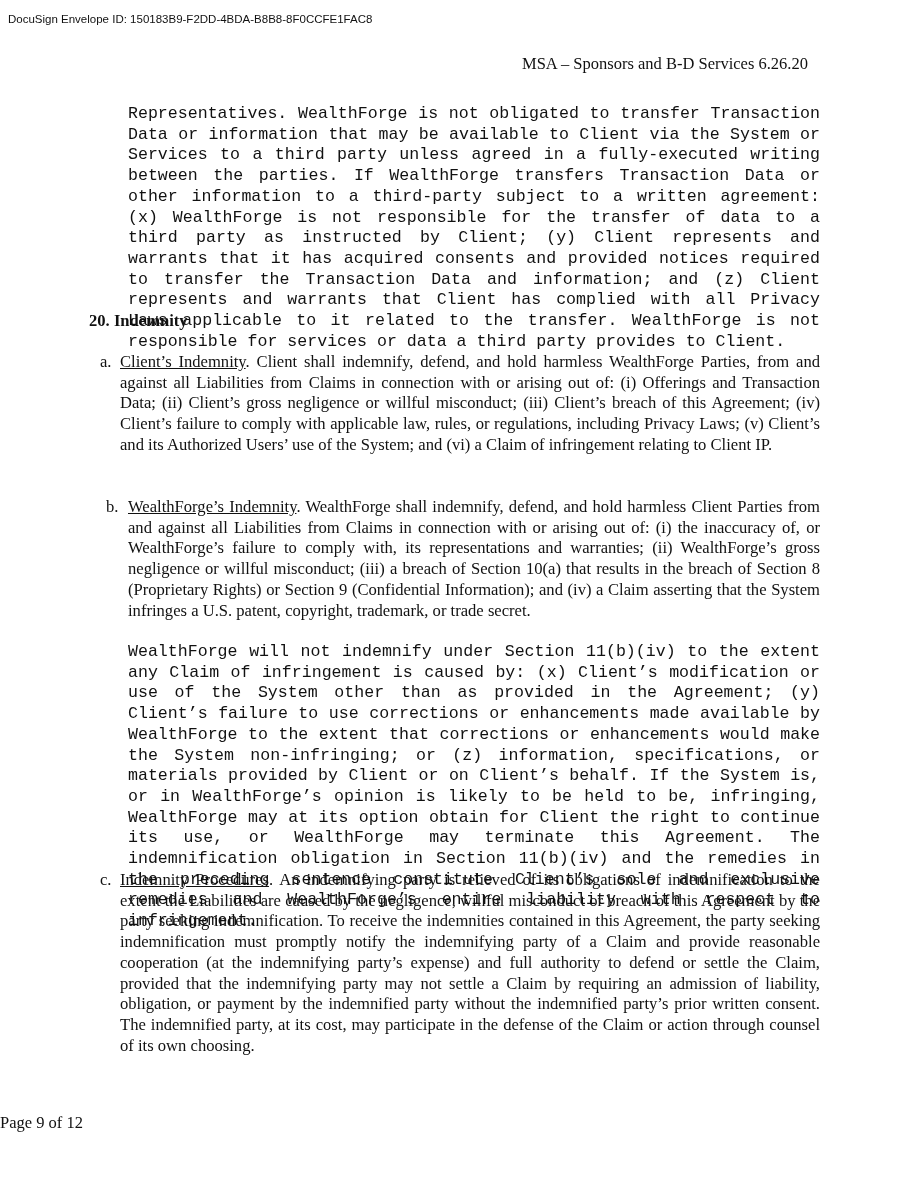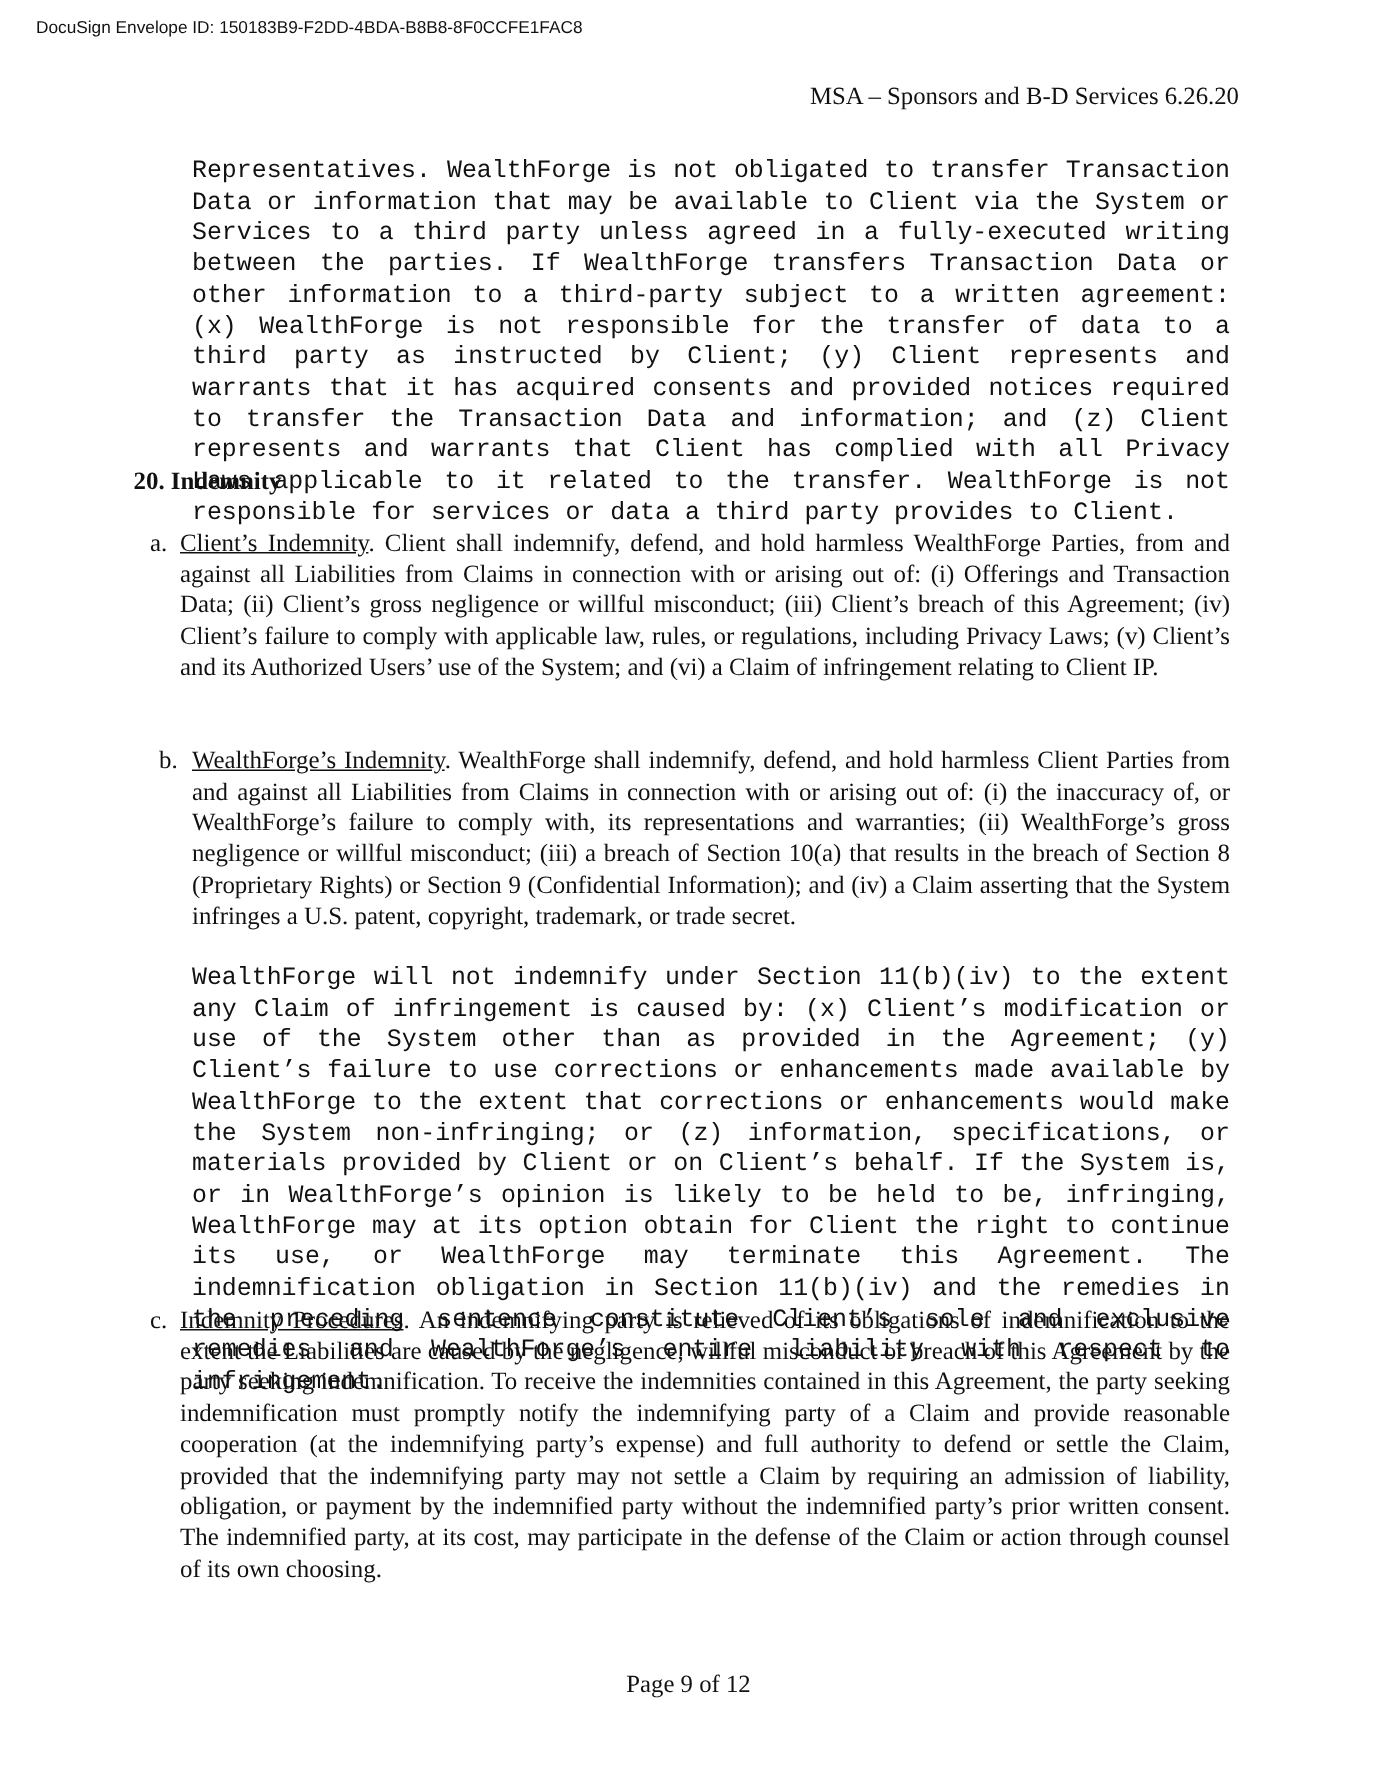--- a/index.html
+++ b/index.html
@@ -1,33 +1,33 @@
 <!DOCTYPE html>
 <html><head>
 <meta charset="utf-8">
 <style>
   html, body { margin: 0; padding: 0; background: #ffffff; }
   body { width: 918px; height: 1188px; position: relative; overflow: hidden; color: #111; }
   .envelope {
-    position: absolute; left: 24px; top: 13px;
+    position: absolute; left: 8px; top: 13px;
     font-family: "Liberation Sans", sans-serif; font-size: 11.5px; color: #111;
   }
   .header-right {
-    position: absolute; right: 92px; top: 54px;
+    position: absolute; right: 110px; top: 54px;
     font-family: "Liberation Serif", serif; font-size: 16.5px;
   }
   .serif { font-family: "Liberation Serif", serif; font-size: 16.6px; line-height: 20.7px; }
   .para { position: absolute; left: 128px; width: 692px; text-align: justify; font-family: Liberation Mono, monospace; }
   .heading { position: absolute; left: 89px; top: 311px; font-weight: bold; }
   .item { position: absolute; left: 100px; width: 720px; }
   .item .label { position: absolute; left: 0; top: 0; }
   .item .body { margin-left: 20px; text-align: justify; }
   .u { text-decoration: underline; }
   .page-num {
-    position: absolute; top: 1113px; left: 0; width: 918px; text-align: center;
+    position: absolute; top: 1113px; left: 0; width: 918px; 
     font-family: "Liberation Serif", serif; font-size: 16.5px;
   }
 </style>
 </head>
 <body>
 
 <div class="envelope">DocuSign Envelope ID: 150183B9-F2DD-4BDA-B8B8-8F0CCFE1FAC8</div>
 
 <div class="header-right">MSA – Sponsors and B-D Services 6.26.20</div>
 

